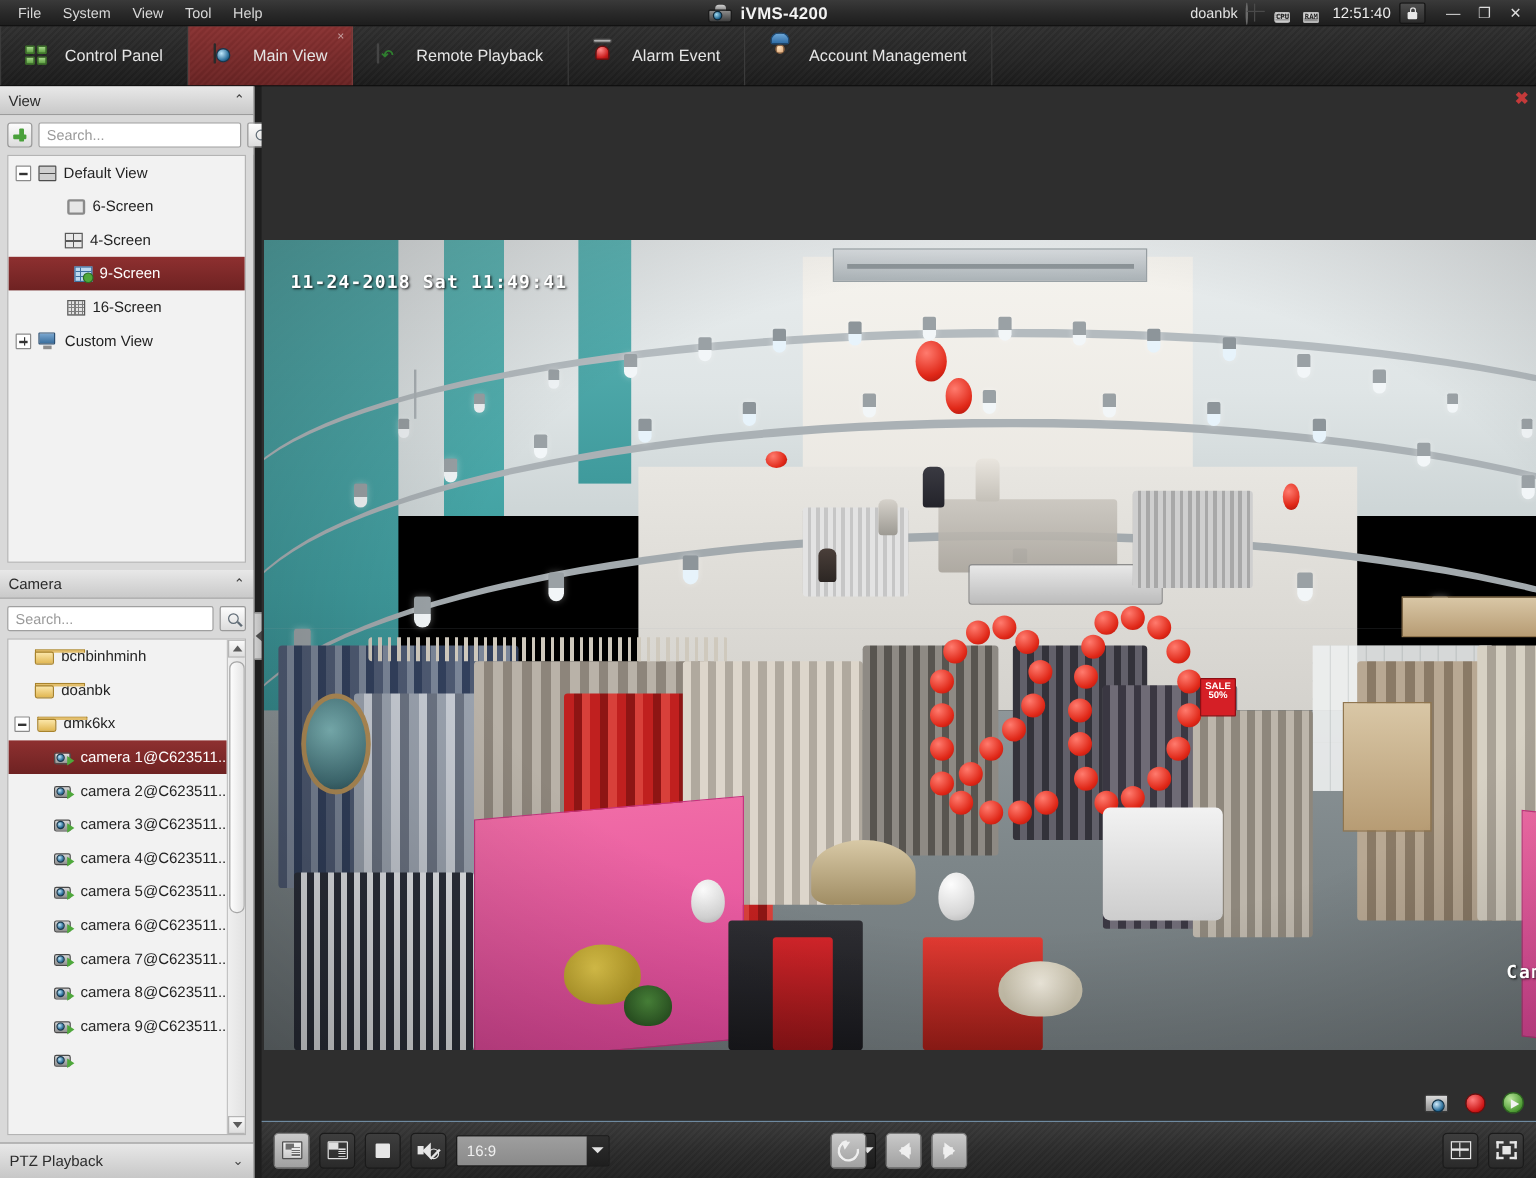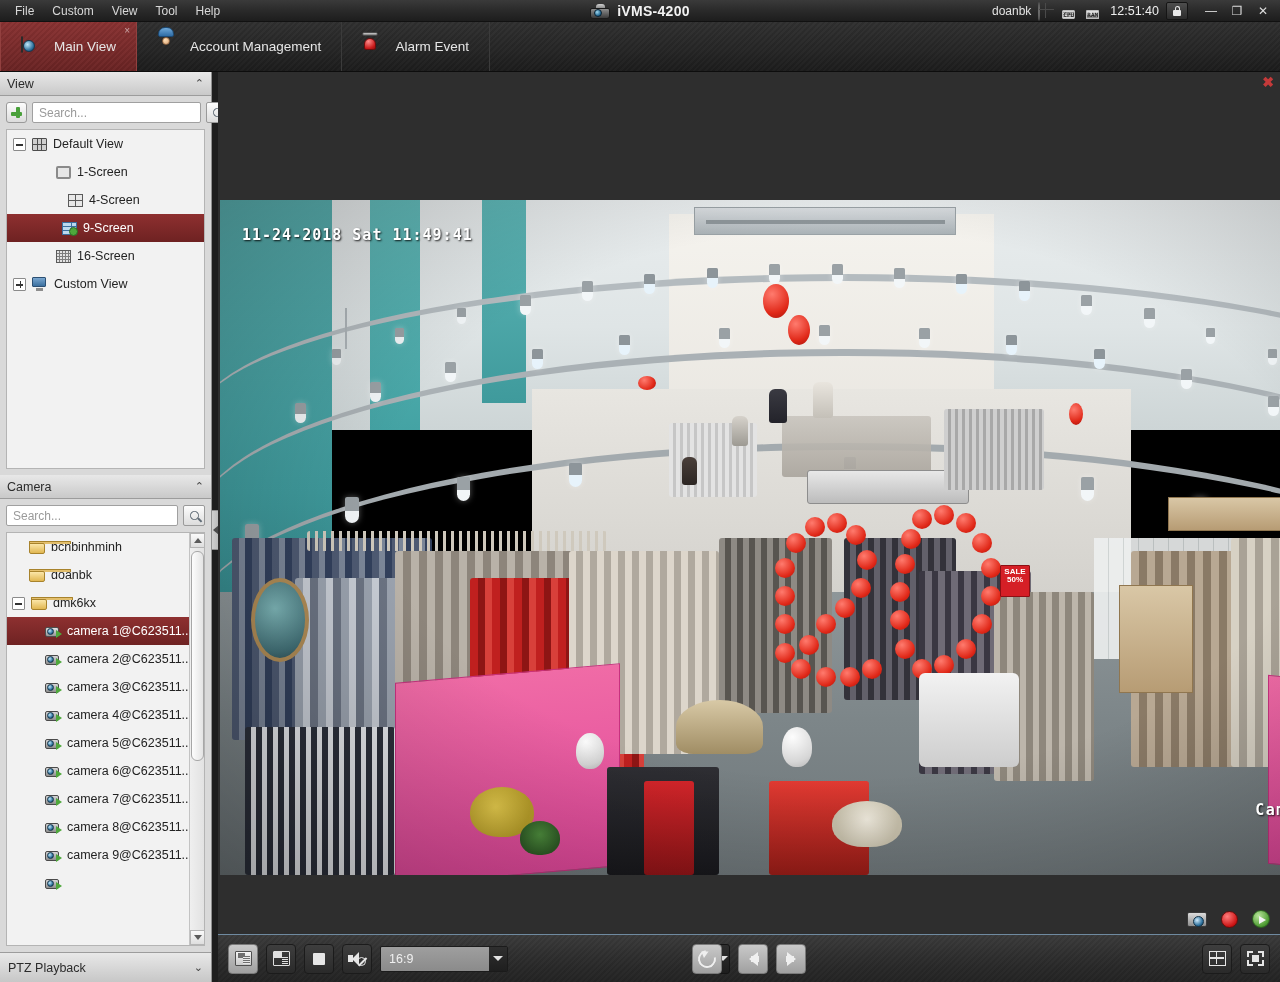--- a/index.html
+++ b/index.html
@@ -679,21 +679,21 @@
   .g-full .c3{left:0;bottom:0;border-right:none;border-top:none;}
   .g-full .c4{right:0;bottom:0;border-left:none;border-top:none;}
   .g-full .mid{position:absolute;left:5px;top:4px;width:7px;height:7px;background:#e6e6e6;}
 </style>
 </head>
 <body>
 
 <div class="titlebar">
   <div class="menubar">
     <div class="menu-item">File</div>
-    <div class="menu-item">Custom</div>
+    <div class="menu-item">System</div>
     <div class="menu-item">View</div>
     <div class="menu-item">Tool</div>
     <div class="menu-item">Help</div>
   </div>
 
   <div class="app-title-wrap">
     <div class="app-title-inner">
       <span class="app-logo">
         <span class="hump"></span>
           <span class="body"></span>
@@ -717,40 +717,50 @@
     </span>
     <span class="win-btns">
       <span class="win-btn">—</span>
       <span class="win-btn">❐</span>
       <span class="win-btn">✕</span>
     </span>
   </div>
 </div>
 
 <div class="tabbar">
+  <div class="tab">
+    <span class="tab-icon">
+      <span class="ico-cp"><i></i><i></i><i></i><i></i></span>
+    </span>
+    <span>Control Panel</span>
+  </div>
 
   <div class="tab active">
     <span class="tab-icon"><span class="ico-mv"></span></span>
     <span>Main View</span>
     <span class="tab-close">×</span>
   </div>
 
+  <div class="tab">
+    <span class="tab-icon"><span class="ico-rp"></span></span>
+    <span>Remote Playback</span>
+  </div>
+
+  <div class="tab">
+    <span class="tab-icon">
+      <span class="ico-ae"><span class="dome"></span><span class="base"></span></span>
+    </span>
+    <span>Alarm Event</span>
+  </div>
 
   <div class="tab">
     <span class="tab-icon">
       <span class="ico-am"><span class="head"></span><span class="torso"></span></span>
     </span>
     <span>Account Management</span>
-  </div>
-
-  <div class="tab">
-    <span class="tab-icon">
-      <span class="ico-ae"><span class="dome"></span><span class="base"></span></span>
-    </span>
-    <span>Alarm Event</span>
   </div>
 
 </div>
 
 <div class="sidebar">
 
   <div class="panel-header">
     <span>View</span>
     <span class="chev">⌃</span>
   </div>
@@ -766,23 +776,23 @@
   <div class="tree-box" style="height:340px;flex:0 0 340px;">
     <div class="tree-row" style="padding-left:6px">
       <span class="expander"></span>
       <span class="ic-grid"></span>
       <span>Default View</span>
     </div>
     <div class="tree-row" style="padding-left:6px">
       <span class="spacer13"></span>
         <span class="spacer-indent"></span>
       <span class="ic-screen1"></span>
-      <span>1-Screen</span>
-    </div>
-    <div class="tree-row" style="padding-left:18px">
+      <span>6-Screen</span>
+    </div>
+    <div class="tree-row" style="padding-left:4px">
       <span class="spacer13"></span>
         <span class="spacer-indent"></span>
       <span class="ic-screen4"></span>
       <span>4-Screen</span>
     </div>
     <div class="tree-row sel" style="padding-left:12px">
       <span class="spacer13"></span>
         <span class="spacer-indent"></span>
       <span class="ic-screen9"></span>
       <span>9-Screen</span>

